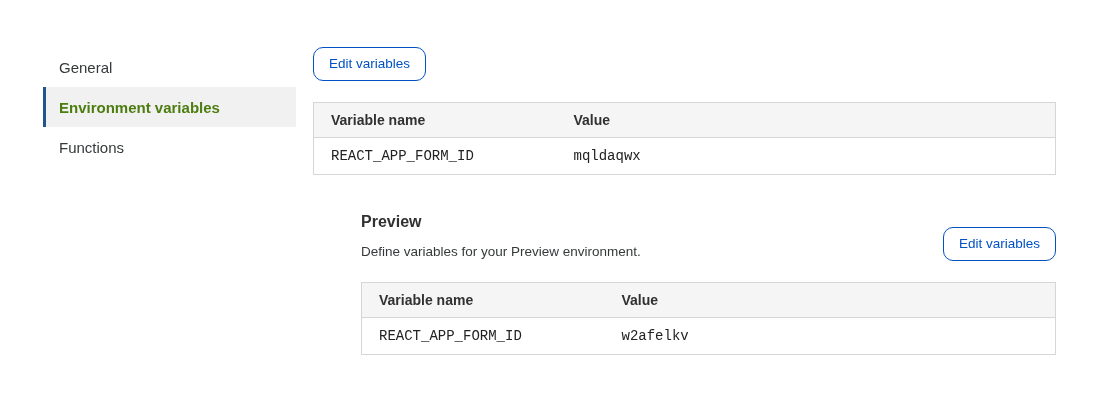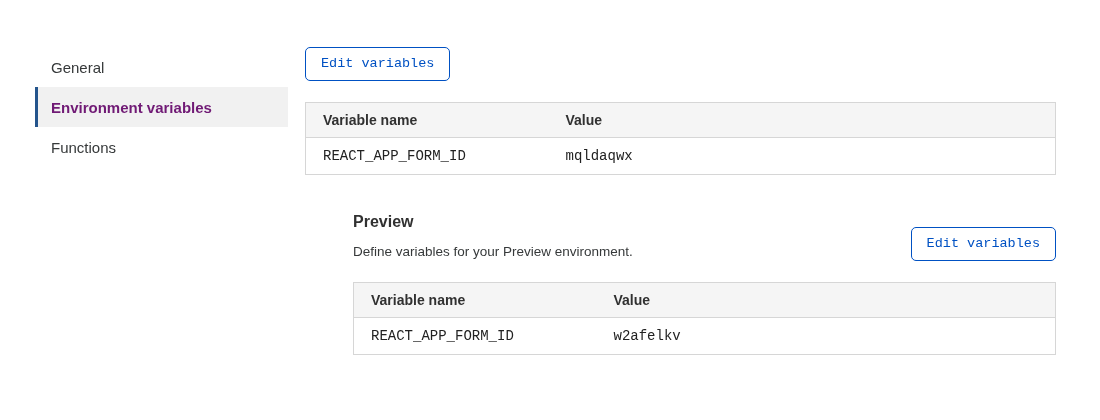--- a/index.html
+++ b/index.html
@@ -17,20 +17,21 @@
     width: 1100px;
     height: 420px;
     font-family: "Liberation Sans", "DejaVu Sans", sans-serif;
     color: var(--text-dark);
     overflow: hidden;
   }
   .layout {
     display: flex;
     align-items: flex-start;
     padding-top: 47px;
+    padding-left: 8px;
   }
 
   
   .sidebar {
     width: 253px;
     margin-left: 35px;
     flex: 0 0 auto;
   }
   .nav-item {
     display: flex;
@@ -40,21 +41,21 @@
     border-left: 3px solid transparent;
     font-size: 15px;
     color: var(--text-dark);
     cursor: pointer;
     user-select: none;
   }
   .nav-item.selected {
     background: var(--nav-selected-bg);
     border-left-color: var(--nav-marker);
     font-weight: 700;
-    color: #701a75;
+    color: #4d7c0f;
   }
 
   
   .content {
     flex: 1 1 auto;
     margin-left: 17px;
     margin-right: 44px;
   }
   .section + .section { margin-top: 37px; margin-left: 48px; }
   .section-header {
@@ -71,22 +72,22 @@
   }
   .section-desc {
     font-size: 13.5px;
     line-height: 18px;
     color: var(--text-dark);
   }
   .edit-btn {
     background: #ffffff;
     color: var(--accent-blue);
     border: 1px solid var(--accent-blue);
-    border-radius: 5px;
-    font-family: Liberation Mono, monospace;
+    border-radius: 10px;
+    font-family: Liberation Sans, sans-serif;
     font-size: 13.5px;
     line-height: 18px;
     padding: 7px 15px;
     cursor: pointer;
   }
 
   
   table.vars-table {
     width: 100%;
     margin-top: 21px;

